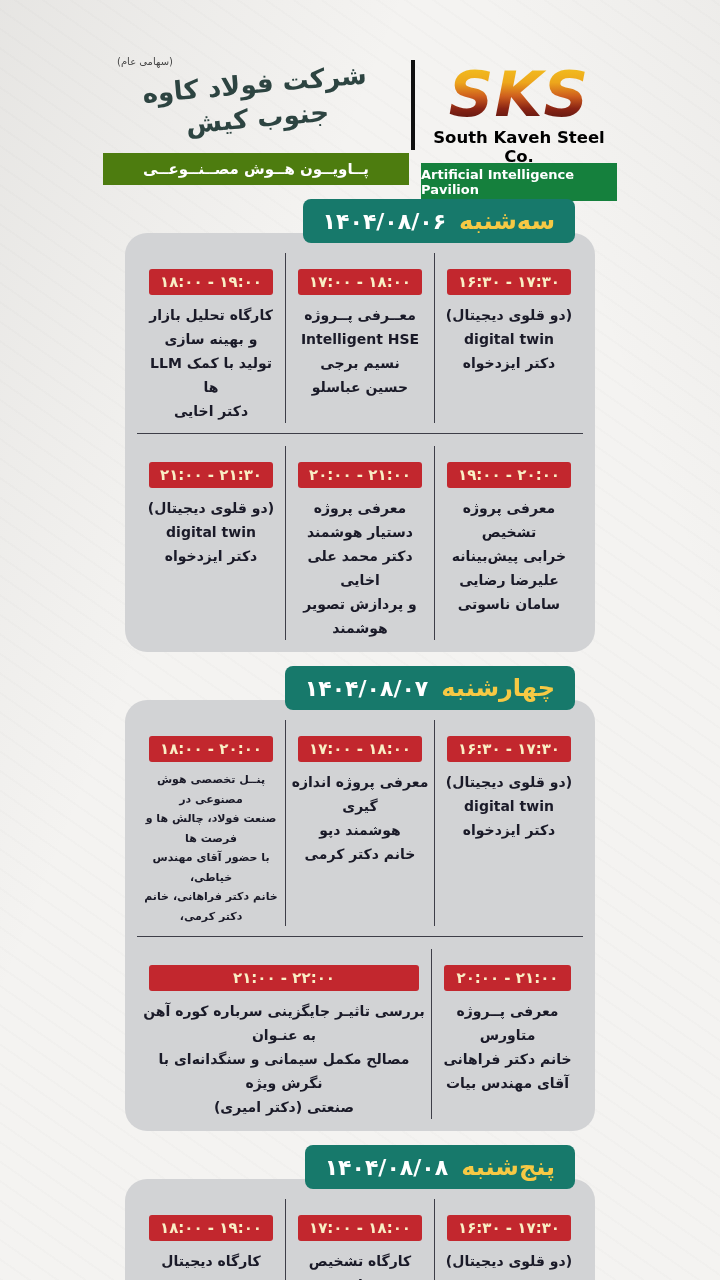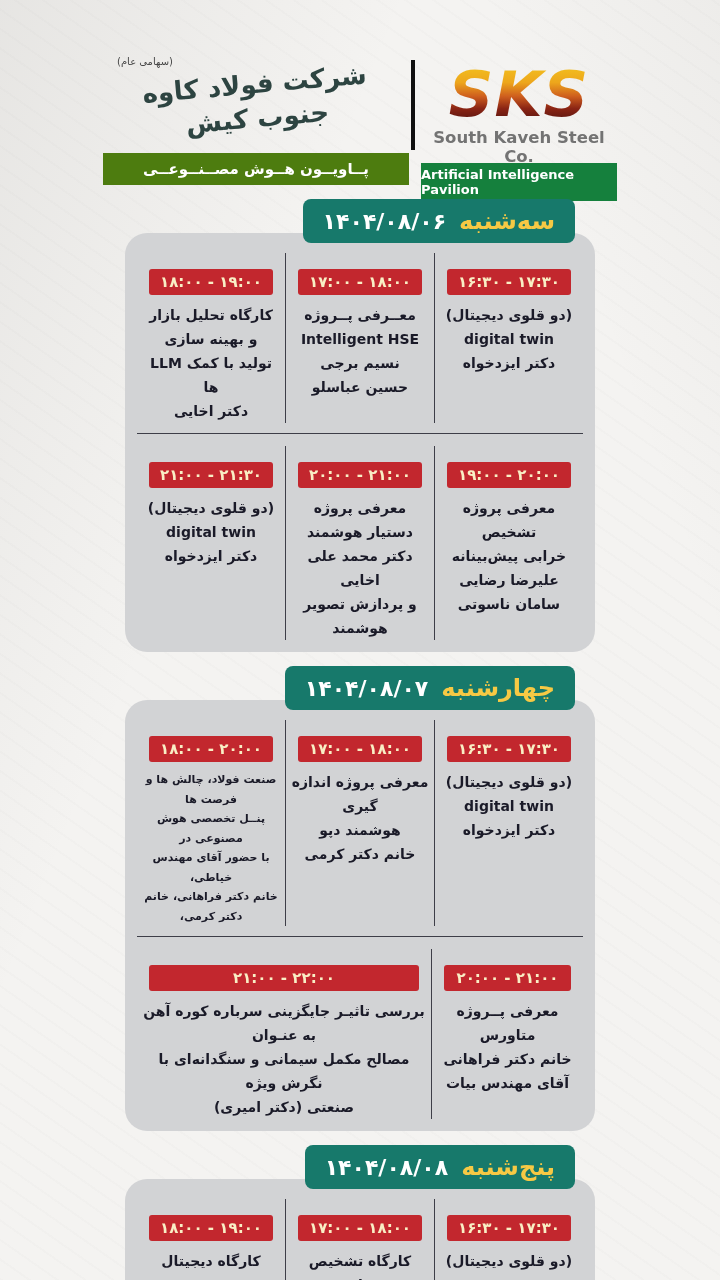--- a/index.html
+++ b/index.html
@@ -32,21 +32,21 @@
     direction:rtl; font-size:15px; font-weight:bold; letter-spacing:2px;
   }
   .divider-v { position:absolute; left:308px; top:8px; width:4px; height:90px; background:#0f0f0f; }
   .en-block { position:absolute; left:318px; top:16px; width:196px; height:133px; }
   .sks {
     text-align:center; font-size:62px; font-weight:bold; font-style:italic;
     line-height:1.0; letter-spacing:1px; margin-top:-4px;
     background:linear-gradient(180deg,#f3c21e 0%,#eda61c 30%,#cf5f1e 52%,#8a2414 72%,#451010 100%);
     -webkit-background-clip:text; background-clip:text; color:transparent;
   }
-  .company-en { text-align:center; font-size:16.5px; font-weight:bold; color:#737373; margin-top:2px; }
+  .company-en { text-align:center; font-size:16.5px; font-weight:bold; color:#000000; margin-top:2px; }
   .en-bar {
     position:absolute; bottom:0; left:0; width:100%; height:38px; background:#15803d;
     color:#ffffff; display:flex; align-items:center; justify-content:center;
     font-size:13px; font-weight:bold;
   }
 
   
   .day { width:470px; margin:14px auto 0; direction:rtl; position:relative; }
   .date-box {
     position:relative; z-index:2; width:fit-content; margin:0 20px -10px 0;
@@ -176,22 +176,22 @@
           <div class="timebar">۱۷:۰۰ - ۱۸:۰۰</div>
           <div class="lines">
               <div class="line">معرفی پروژه اندازه گیری</div>
               <div class="line">هوشمند دپو</div>
               <div class="line">خانم دکتر کرمی</div>
             </div>
         </div>
         <div class="cell small">
           <div class="timebar">۱۸:۰۰ - ۲۰:۰۰</div>
           <div class="lines">
+              <div class="line">پنــل تخصصی هوش مصنوعی در</div>
               <div class="line">صنعت فولاد، چالش ها و فرصت ها</div>
-              <div class="line">پنــل تخصصی هوش مصنوعی در</div>
               <div class="line">با حضور آقای مهندس خیاطی،</div>
               <div class="line">خانم دکتر فراهانی، خانم دکتر کرمی،</div>
             </div>
         </div>
       </div>
       <div class="row">
         <div class="cell">
           <div class="timebar">۲۰:۰۰ - ۲۱:۰۰</div>
           <div class="lines">
               <div class="line">معرفی پــروژه متاورس</div>

